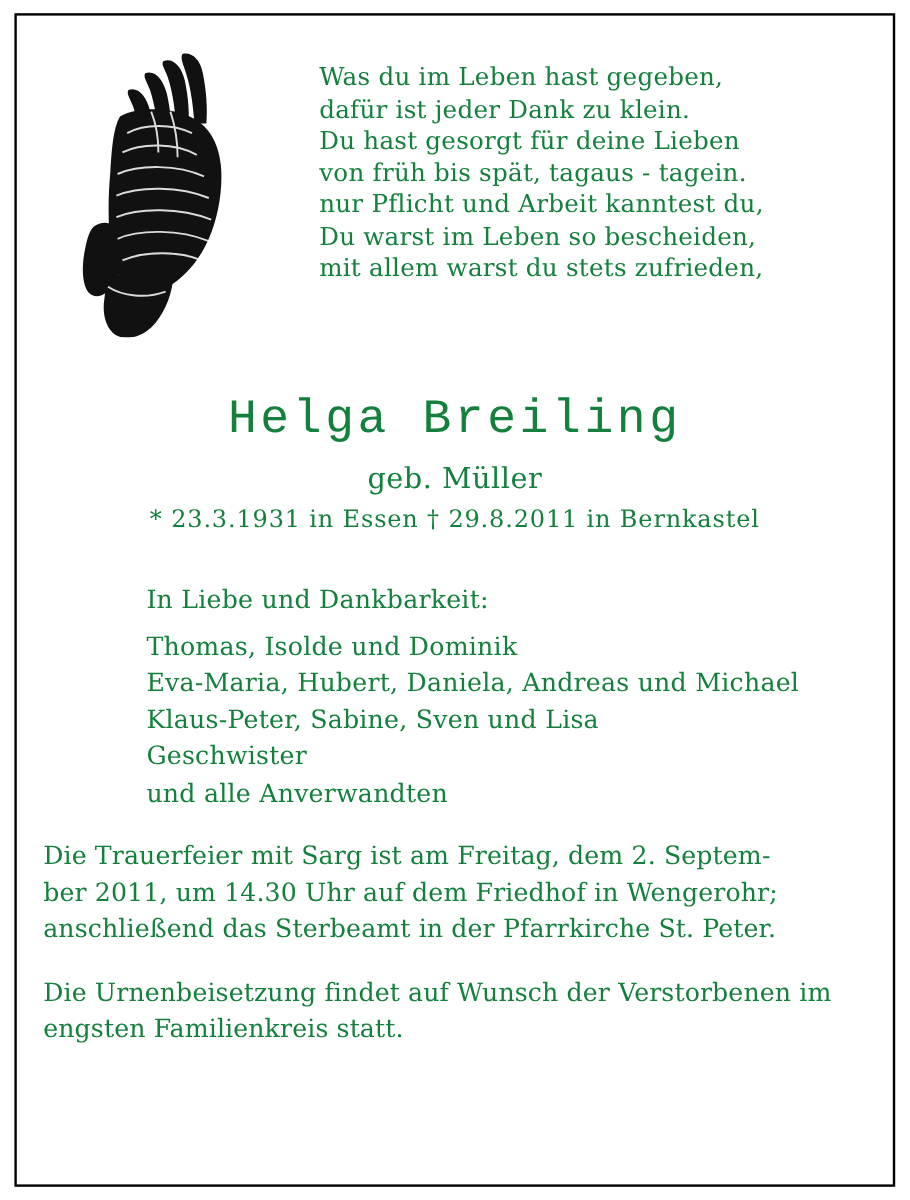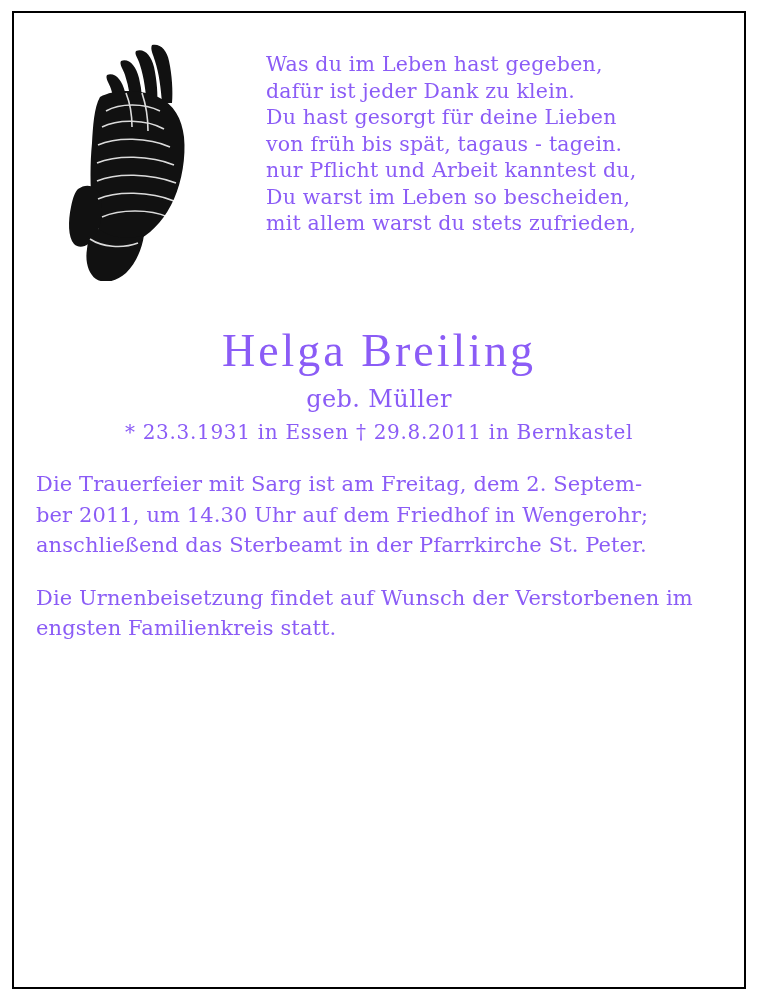--- a/index.html
+++ b/index.html
@@ -7,21 +7,21 @@
     padding: 0;
     background: #ffffff;
   }
   .page {
     width: 758px;
     height: 1000px;
     box-sizing: border-box;
     background: #ffffff;
     position: relative;
     font-family: "DejaVu Serif", serif;
-    color: #8b5cf6;
+    color: #15803d;
     overflow: hidden;
   }
   .border-frame {
     position: absolute;
     left: 12px;
     top: 11px;
     right: 12px;
     bottom: 11px;
     border: 2px solid #000000;
     box-sizing: border-box;
@@ -63,22 +63,22 @@
     letter-spacing: 0.2px;
     white-space: nowrap;
   }
 
   
   .name-block {
     text-align: center;
     margin-top: 44px;
   }
   .full-name {
-    font-family: Liberation Serif, serif;
-    font-size: 46px;
+    font-family: Liberation Mono, monospace;
+    font-size: 40px;
     line-height: 52px;
     letter-spacing: 3px;
     white-space: nowrap;
   }
   .maiden {
     font-size: 24px;
     line-height: 30px;
     margin-top: 7px;
     letter-spacing: 0.4px;
   }
@@ -177,20 +177,28 @@
       </div>
 
     </div>
 
     <div class="name-block">
       <div class="full-name">Helga Breiling</div>
       <div class="maiden">geb. Müller</div>
       <div class="dates">* 23.3.1931 in Essen   † 29.8.2011 in Bernkastel</div>
     </div>
 
+    <div class="family-block">
+      <div class="family-line first">In Liebe und Dankbarkeit:</div>
+      <div class="family-line">Thomas, Isolde und Dominik</div>
+      <div class="family-line">Eva-Maria, Hubert, Daniela, Andreas und Michael</div>
+      <div class="family-line">Klaus-Peter, Sabine, Sven und Lisa</div>
+      <div class="family-line">Geschwister</div>
+      <div class="family-line">und alle Anverwandten</div>
+    </div>
 
 
     <div class="para">
       <div class="para-line">Die Trauerfeier mit Sarg ist am Freitag, dem 2. Septem-</div>
       <div class="para-line">ber 2011, um 14.30 Uhr auf dem Friedhof in Wengerohr;</div>
       <div class="para-line">anschließend das Sterbeamt in der Pfarrkirche St. Peter.</div>
     </div>
 
     <div class="para">
       <div class="para-line">Die Urnenbeisetzung findet auf Wunsch der Verstorbenen im</div>

